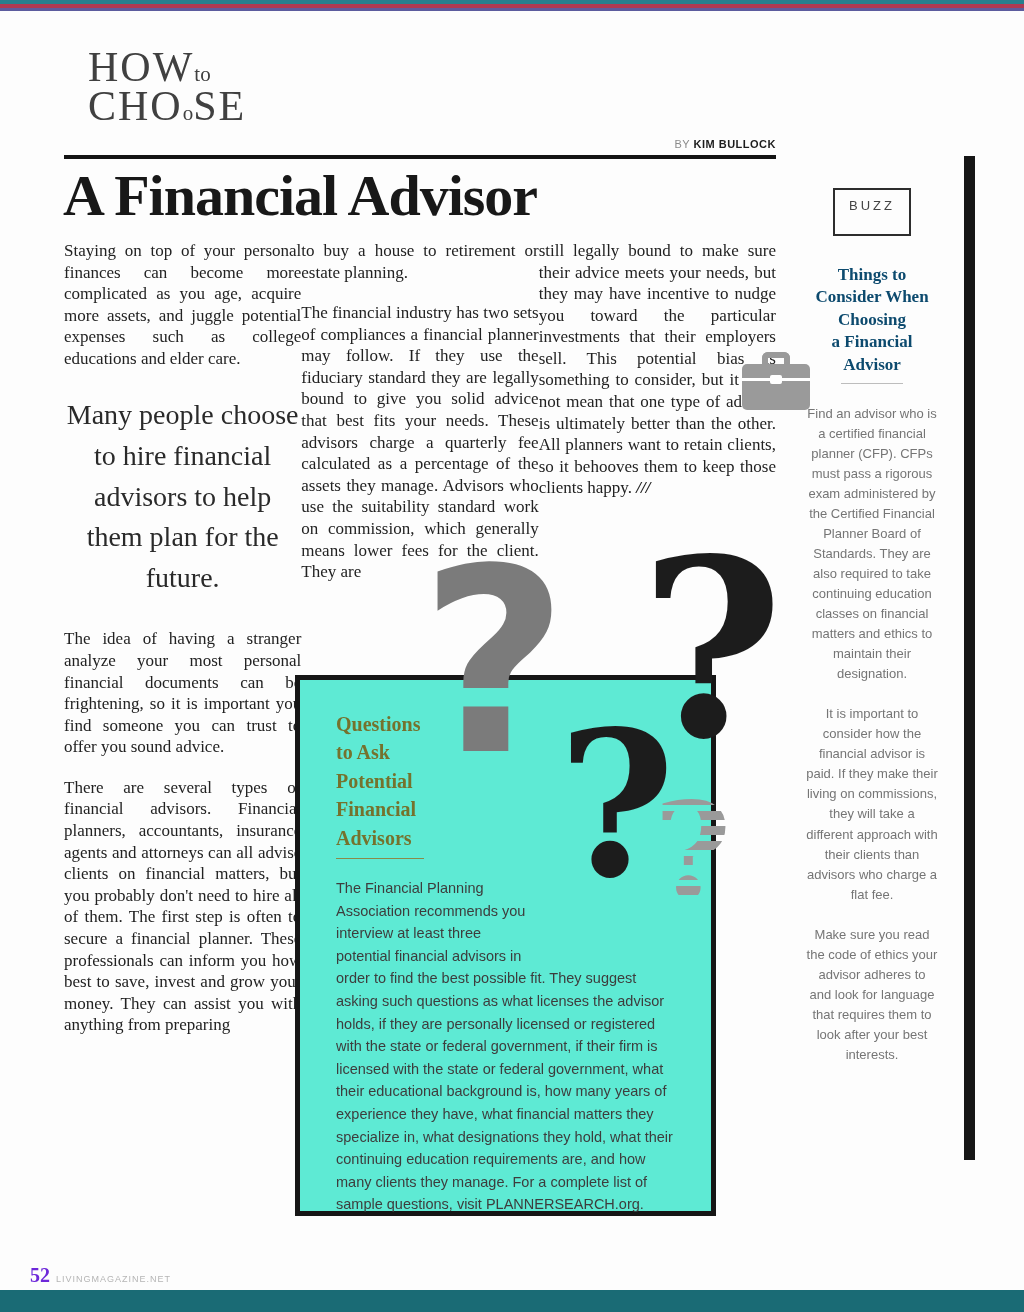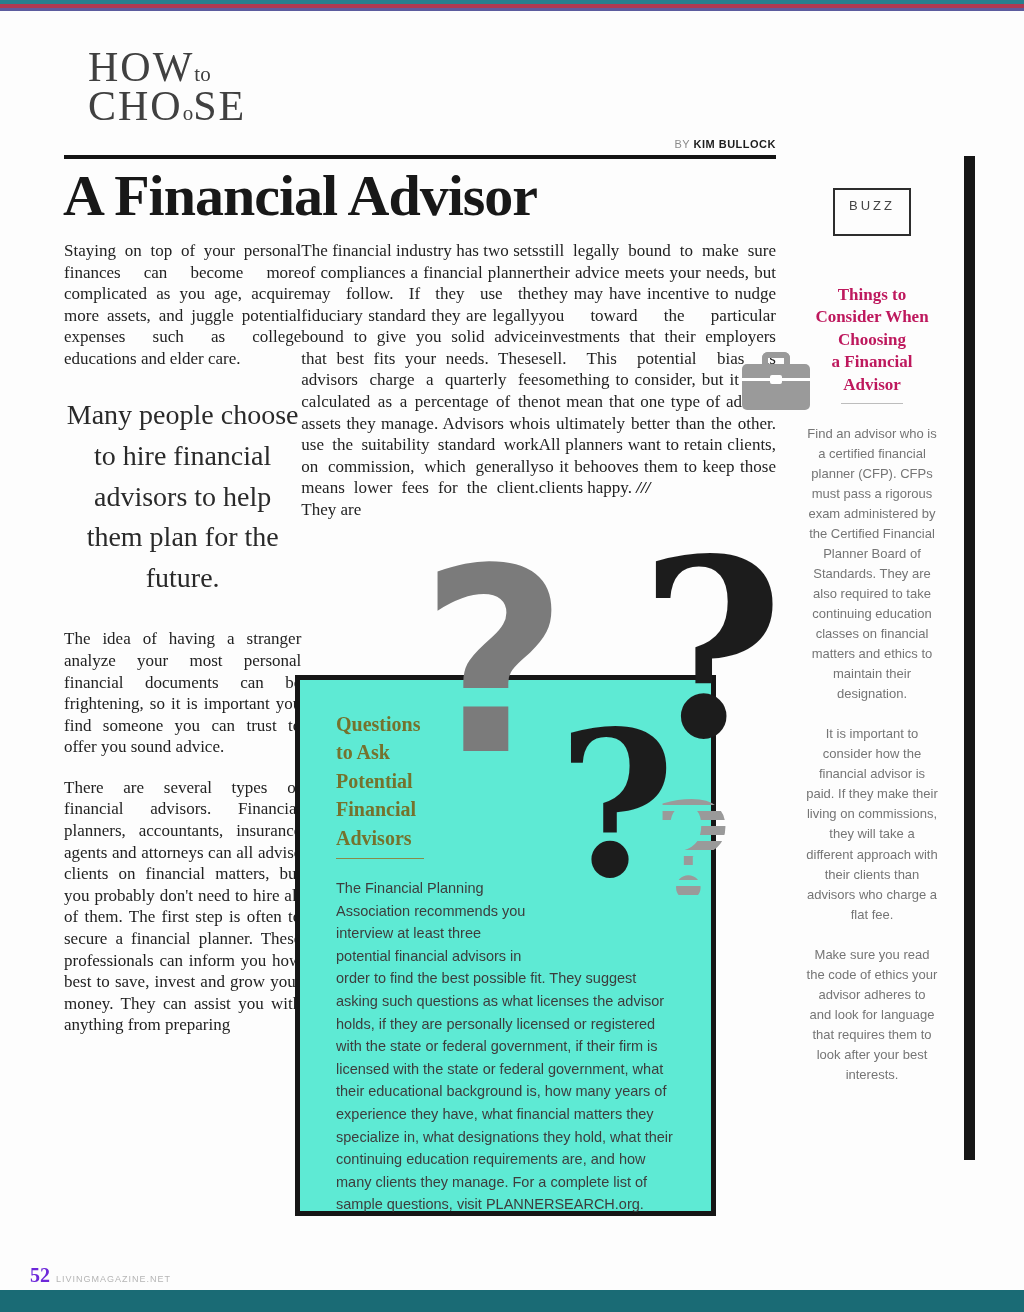--- a/index.html
+++ b/index.html
@@ -109,22 +109,22 @@
   
   .sidebar {
     position: absolute; left: 806px; top: 188px; width: 132px;
     text-align: center; font-family: "Liberation Sans", sans-serif;
   }
   .buzz-box {
     width: 78px; height: 48px; margin: 0 auto; border: 2px solid #2d2d2d;
     line-height: 32px; font-size: 13px; letter-spacing: 3px; color: #444;
   }
   .sb-heading {
-    margin-top: 48px; font-family: "Liberation Serif", serif;
-    font-size: 17px; font-weight: bold; color: #be185d; line-height: 1.32;
+    margin-top: 28px; font-family: "Liberation Serif", serif;
+    font-size: 17px; font-weight: bold; color: #0c4a6e; line-height: 1.32;
   }
   .sb-underline { width: 62px; height: 0; border-bottom: 1px solid #bdbdbd; margin: 7px auto 0 auto; }
   .sb-p { margin-top: 20px; font-size: 13px; line-height: 1.54; color: #757575; }
 
   
   .vbar { position: absolute; left: 964px; top: 156px; width: 11px; height: 1004px; background: #161616; }
 
   
   .footer { position: absolute; left: 30px; top: 1264px; }
   .page-number { font-size: 20px; font-weight: bold; font-family: "Liberation Serif", serif; color: #6d28d9; }
@@ -154,20 +154,21 @@
   <h1 class="headline">A Financial Advisor</h1>
 
   <div class="columns">
     <div class="col">
       <p>Staying on top of your personal finances can become more complicated as you age, acquire more assets, and juggle potential expenses such as college educations and elder care.</p>
       <div class="pullquote">Many people choose to hire financial advisors to help them plan for the future.</div>
       <p>The idea of having a stranger analyze your most personal financial documents can be frightening, so it is important you find someone you can trust to offer you sound advice.</p>
       <p>There are several types of financial advisors. Financial planners, accountants, insurance agents and attorneys can all advise clients on financial matters, but you probably don't need to hire all of them. The first step is often to secure a financial planner. These professionals can inform you how best to save, invest and grow your money. They can assist you with anything from preparing</p>
     </div>
     <div class="col">
+      <p>to buy a house to retirement or estate planning.</p>
       <p>The financial industry has two sets of compliances a financial planner may follow. If they use the fiduciary standard they are legally bound to give you solid advice that best fits your needs. These advisors charge a quarterly fee calculated as a percentage of the assets they manage. Advisors who use the suitability standard work on commission, which generally means lower fees for the client. They are</p>
     </div>
     <div class="col">
       <p><span>still legally bound to make sure their advice meets your needs, but they may have incentive to nudge you toward the particular investments that their employers sell. This potential bias is something to consider, but it does not mean that one type of advisor is ultimately better than the other. All planners want to retain clients, so it behooves them to keep those clients happy. </span><span class="end-mark">///</span></p>
     </div>
   </div>
 
   <div class="questions-box">
     <div class="q-heading">
       <div>Questions</div>

